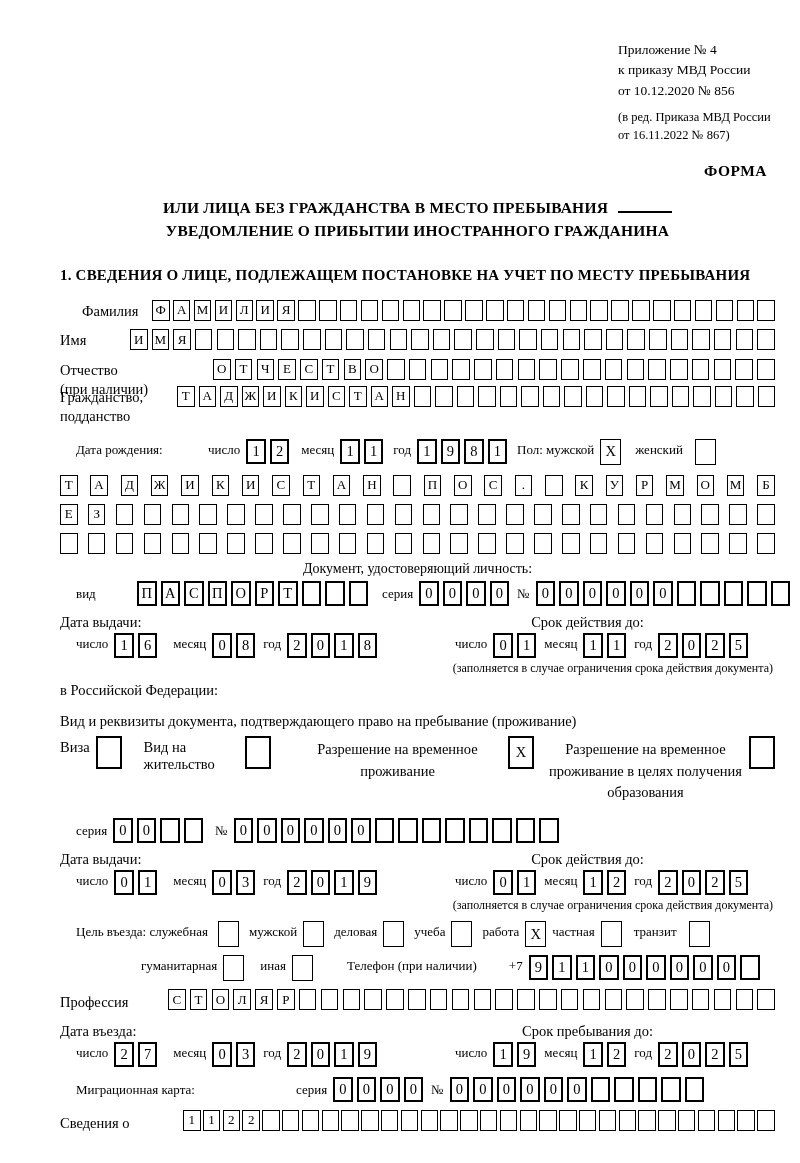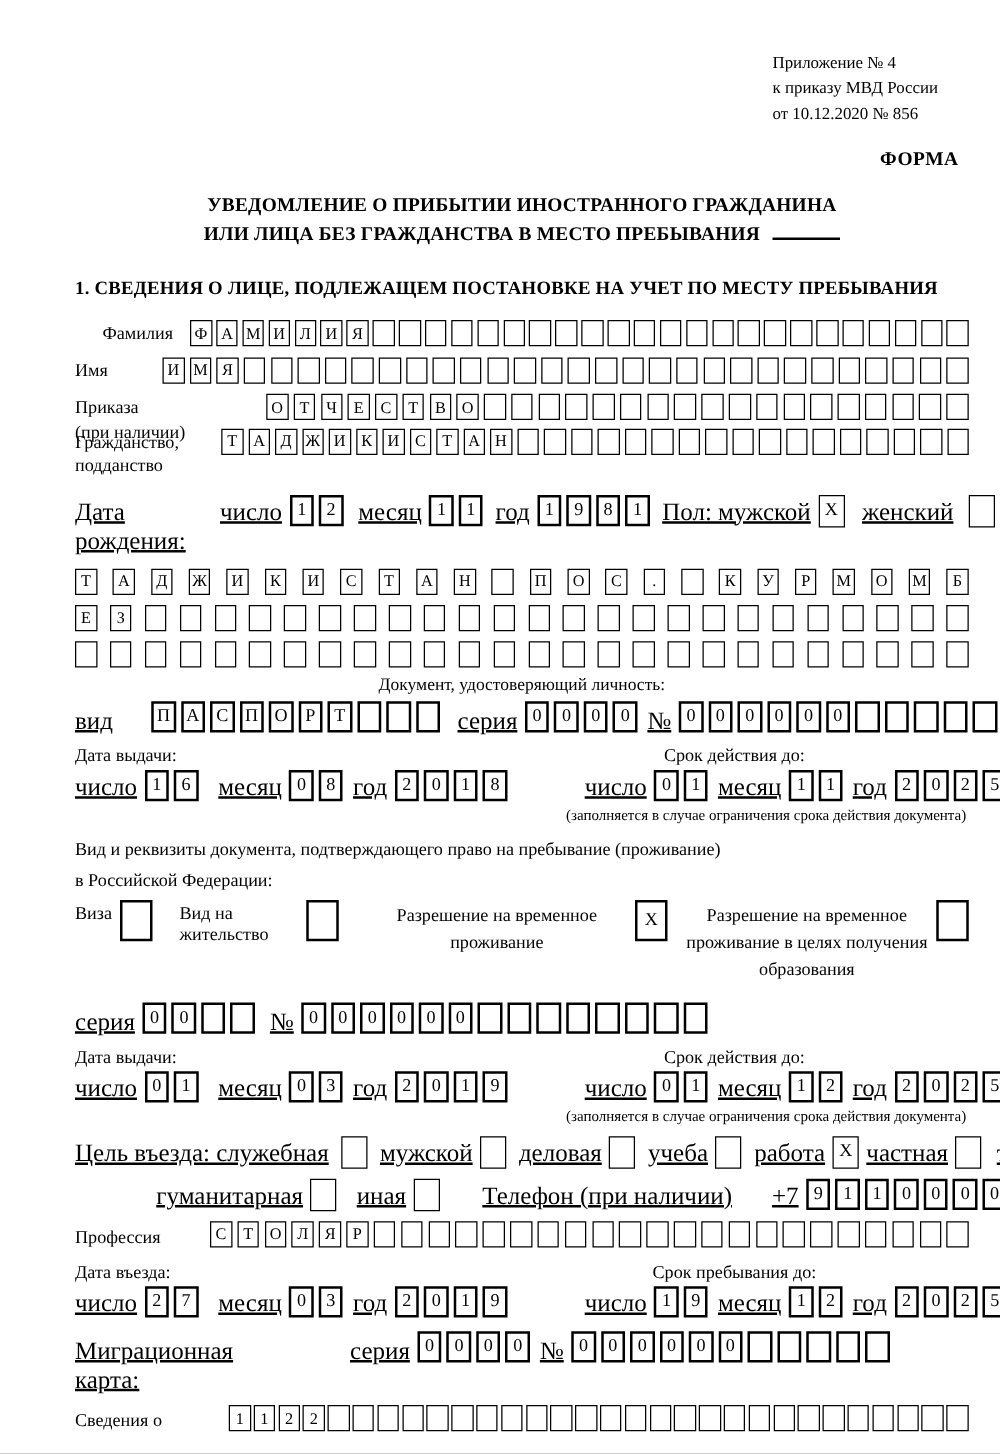--- a/index.html
+++ b/index.html
@@ -22,21 +22,21 @@
 
   .cells{display:flex;flex:1;justify-content:space-between;}
   .cells-fixed{display:flex;gap:4px;}
   .cell{box-sizing:border-box;flex:none;width:17.5px;height:21px;border:1.7px solid #000;
         display:flex;align-items:center;justify-content:center;font-size:13px;background:#fff;}
   .big .cell{width:19.5px;height:25px;border:2px solid #000;font-size:14.5px;}
   .cb{box-sizing:border-box;flex:none;width:21px;height:26px;border:1.8px solid #000;
       display:inline-flex;align-items:center;justify-content:center;font-size:14.5px;background:#fff;}
   .cb.lg{width:26px;height:33px;border:2px solid #000;}
 
-  .dl{font-size:20px;margin:3px 6px 0 0;flex:none;text-decoration:underline;}
+  .dl{font-size:13px;margin:3px 6px 0 16px;flex:none;}
   .grp{display:flex;align-items:flex-start;}
   .hdr{display:flex;font-size:14.5px;}
   .hdr .l{width:340px;}
   .hdr .r{flex:1;text-align:center;}
   .restr{font-size:12px;text-align:right;margin-top:3px;margin-right:2px;}
   .plain{font-size:14.5px;line-height:1.45;}
   .opt{display:flex;align-items:flex-start;}
   .opt .t{font-size:14.5px;padding-top:3px;}
   .opt .c2{width:205px;text-align:center;line-height:1.5;}
   .opt .c3{width:195px;text-align:center;line-height:1.5;} .mt8{margin-top:8px;} .mt10{margin-top:10px;} .mt12{margin-top:12px;} .mt14{margin-top:14px;} .mt16{margin-top:16px;margin-left:22px;} .mt2{margin-top:2px;} .mt4{margin-top:4px;}
@@ -44,27 +44,31 @@
 </style>
 </head>
 <body>
 
 <div class="page">
 
   <div class="note">
     <div>Приложение № 4</div>
     <div>к приказу МВД России</div>
     <div>от 10.12.2020 № 856</div>
+    <div class="small">
+      <div>(в ред. Приказа МВД России</div>
+      <div>от 16.11.2022 № 867)</div>
+    </div>
   </div>
 
   <div class="forma">ФОРМА</div>
 
   <div class="title">
+    <div><span>ИЛИ ЛИЦА БЕЗ ГРАЖДАНСТВА В МЕСТО ПРЕБЫВАНИЯ</span><span class="uline"></span></div>
     <div>УВЕДОМЛЕНИЕ О ПРИБЫТИИ ИНОСТРАННОГО ГРАЖДАНИНА</div>
-    <div><span>ИЛИ ЛИЦА БЕЗ ГРАЖДАНСТВА В МЕСТО ПРЕБЫВАНИЯ</span><span class="uline"></span></div>
   </div>
 
   <div class="sec">1. СВЕДЕНИЯ О ЛИЦЕ, ПОДЛЕЖАЩЕМ ПОСТАНОВКЕ НА УЧЕТ ПО МЕСТУ ПРЕБЫВАНИЯ</div>
 
   <div class="row mt16">
     <span class="lbl w70">Фамилия</span>
     <span class="cells" style="display: flex;">
         <span class="cell">Ф</span>
         <span class="cell">А</span>
         <span class="cell">М</span>
@@ -129,21 +133,21 @@
         <span class="cell"></span>
         <span class="cell"></span>
         <span class="cell"></span>
         <span class="cell"></span>
         <span class="cell"></span>
       </span>
   </div>
 
   <div class="row mt8">
     <span class="lbl w153">
-      <span>Приказа</span><br>
+      <span>Отчество</span><br>
       <span>(при наличии)</span>
     </span>
     <span class="cells" style="display: flex;">
         <span class="cell">О</span>
         <span class="cell">Т</span>
         <span class="cell">Ч</span>
         <span class="cell">Е</span>
         <span class="cell">С</span>
         <span class="cell">Т</span>
         <span class="cell">В</span>
@@ -396,22 +400,22 @@
       <span class="cells-fixed big">
           <span class="cell">2</span>
           <span class="cell">0</span>
           <span class="cell">2</span>
           <span class="cell">5</span>
         </span>
     </span>
   </div>
   <div class="restr">(заполняется в случае ограничения срока действия документа)</div>
 
+  <div class="plain mt4">в Российской Федерации:</div>
   <div class="plain mt10">Вид и реквизиты документа, подтверждающего право на пребывание (проживание)</div>
-  <div class="plain mt4">в Российской Федерации:</div>
 
   <div class="row mt4">
     <span class="opt">
       <span class="t">Виза</span>
       <span class="cb lg" style="margin-left:6px;"></span>
     </span>
     <span class="opt" style="margin-left:22px;">
       <span class="t">Вид на жительство</span>
       <span class="cb lg" style="margin-left:18px;"></span>
     </span>

